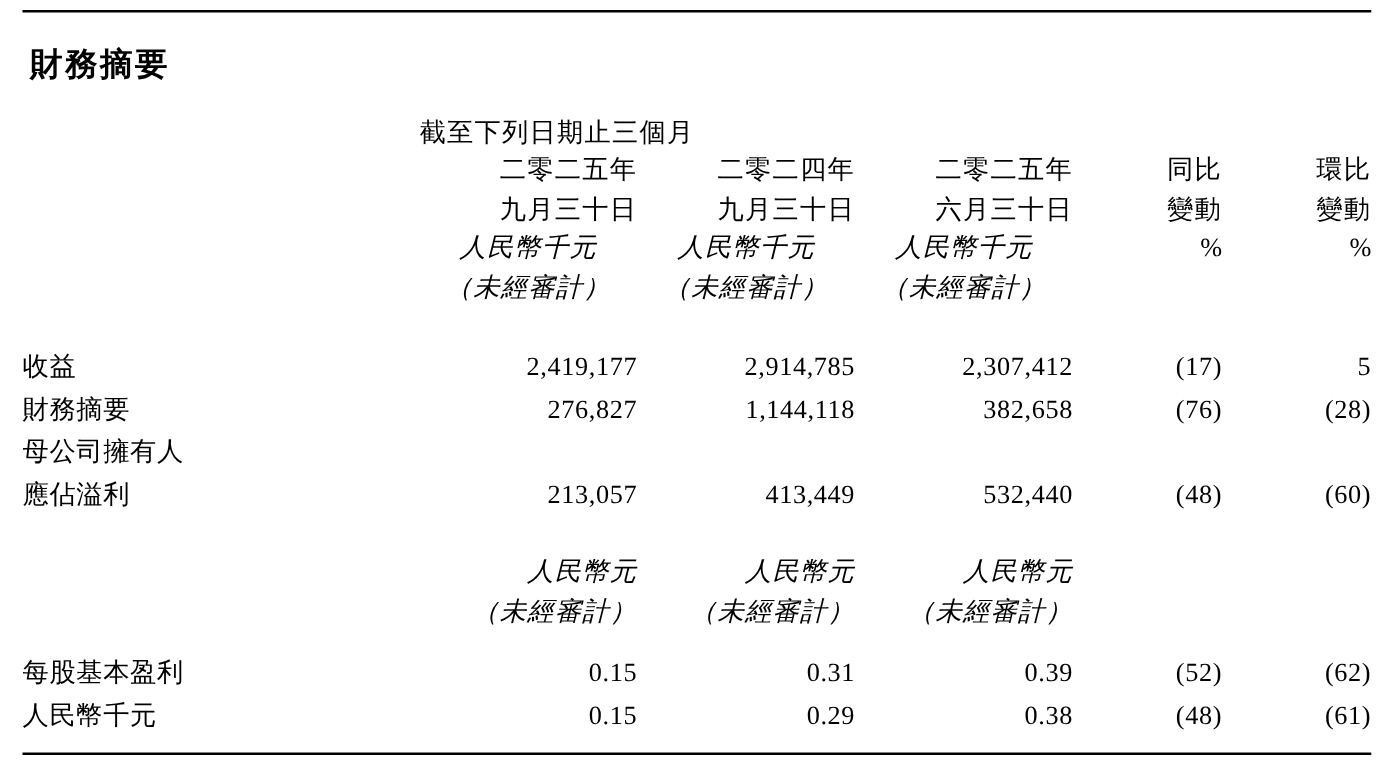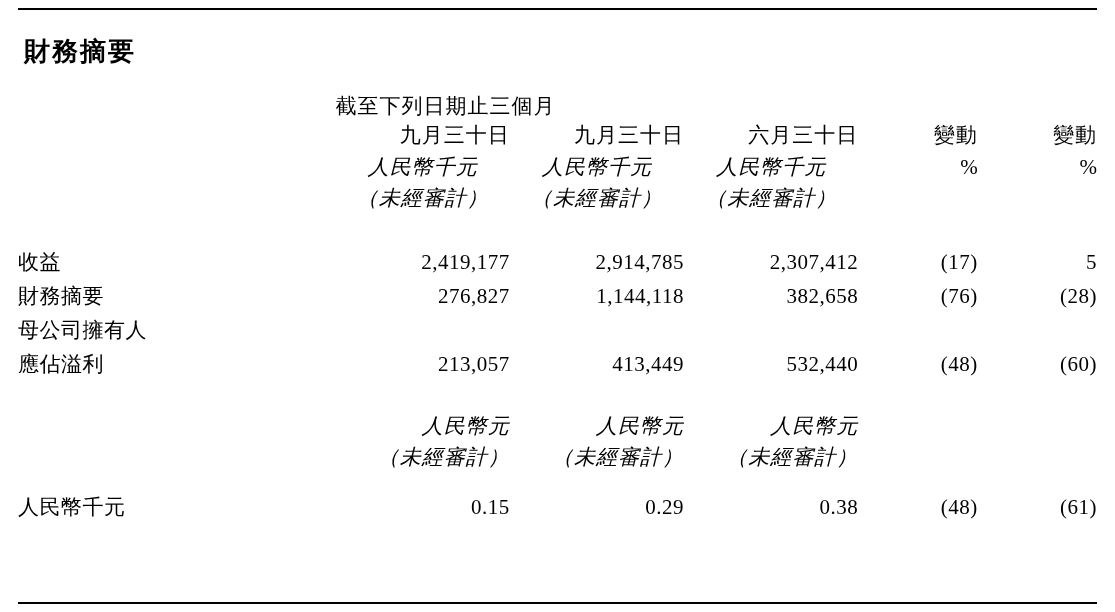--- a/index.html
+++ b/index.html
@@ -121,20 +121,28 @@
 
   <table class="fin">
     <tbody>
         <tr>
       <td class="col-label"></td>
       <td class="span-head" colspan="3">截至下列日期止三個月</td>
       <td class="col-pct"></td>
       <td class="col-pct"></td>
     </tr>
 
+    <tr>
+      <td class="col-label"></td>
+      <td class="col-num hdr-cn">二零二五年</td>
+      <td class="col-num hdr-cn">二零二四年</td>
+      <td class="col-num hdr-cn">二零二五年</td>
+      <td class="col-pct hdr-pct">同比</td>
+      <td class="col-pct hdr-pct">環比</td>
+    </tr>
 
     <tr>
       <td class="col-label"></td>
       <td class="col-num hdr-cn">九月三十日</td>
       <td class="col-num hdr-cn">九月三十日</td>
       <td class="col-num hdr-cn">六月三十日</td>
       <td class="col-pct hdr-pct">變動</td>
       <td class="col-pct hdr-pct">變動</td>
     </tr>
 
@@ -215,20 +223,28 @@
       <td class="col-num">（未經審計）</td>
       <td class="col-num">（未經審計）</td>
       <td class="col-pct"></td>
       <td class="col-pct"></td>
     </tr>
 
     <tr class="row-gap-sm">
       <td colspan="6"></td>
     </tr>
 
+    <tr class="data-row">
+      <td class="col-label label-cell">每股基本盈利</td>
+      <td class="col-num bold">0.15</td>
+      <td class="col-num">0.31</td>
+      <td class="col-num">0.39</td>
+      <td class="col-pct">(52)</td>
+      <td class="col-pct">(62)</td>
+    </tr>
 
     <tr class="data-row">
       <td class="col-label label-cell">人民幣千元</td>
       <td class="col-num bold">0.15</td>
       <td class="col-num">0.29</td>
       <td class="col-num">0.38</td>
       <td class="col-pct">(48)</td>
       <td class="col-pct">(61)</td>
     </tr>
   </tbody>

